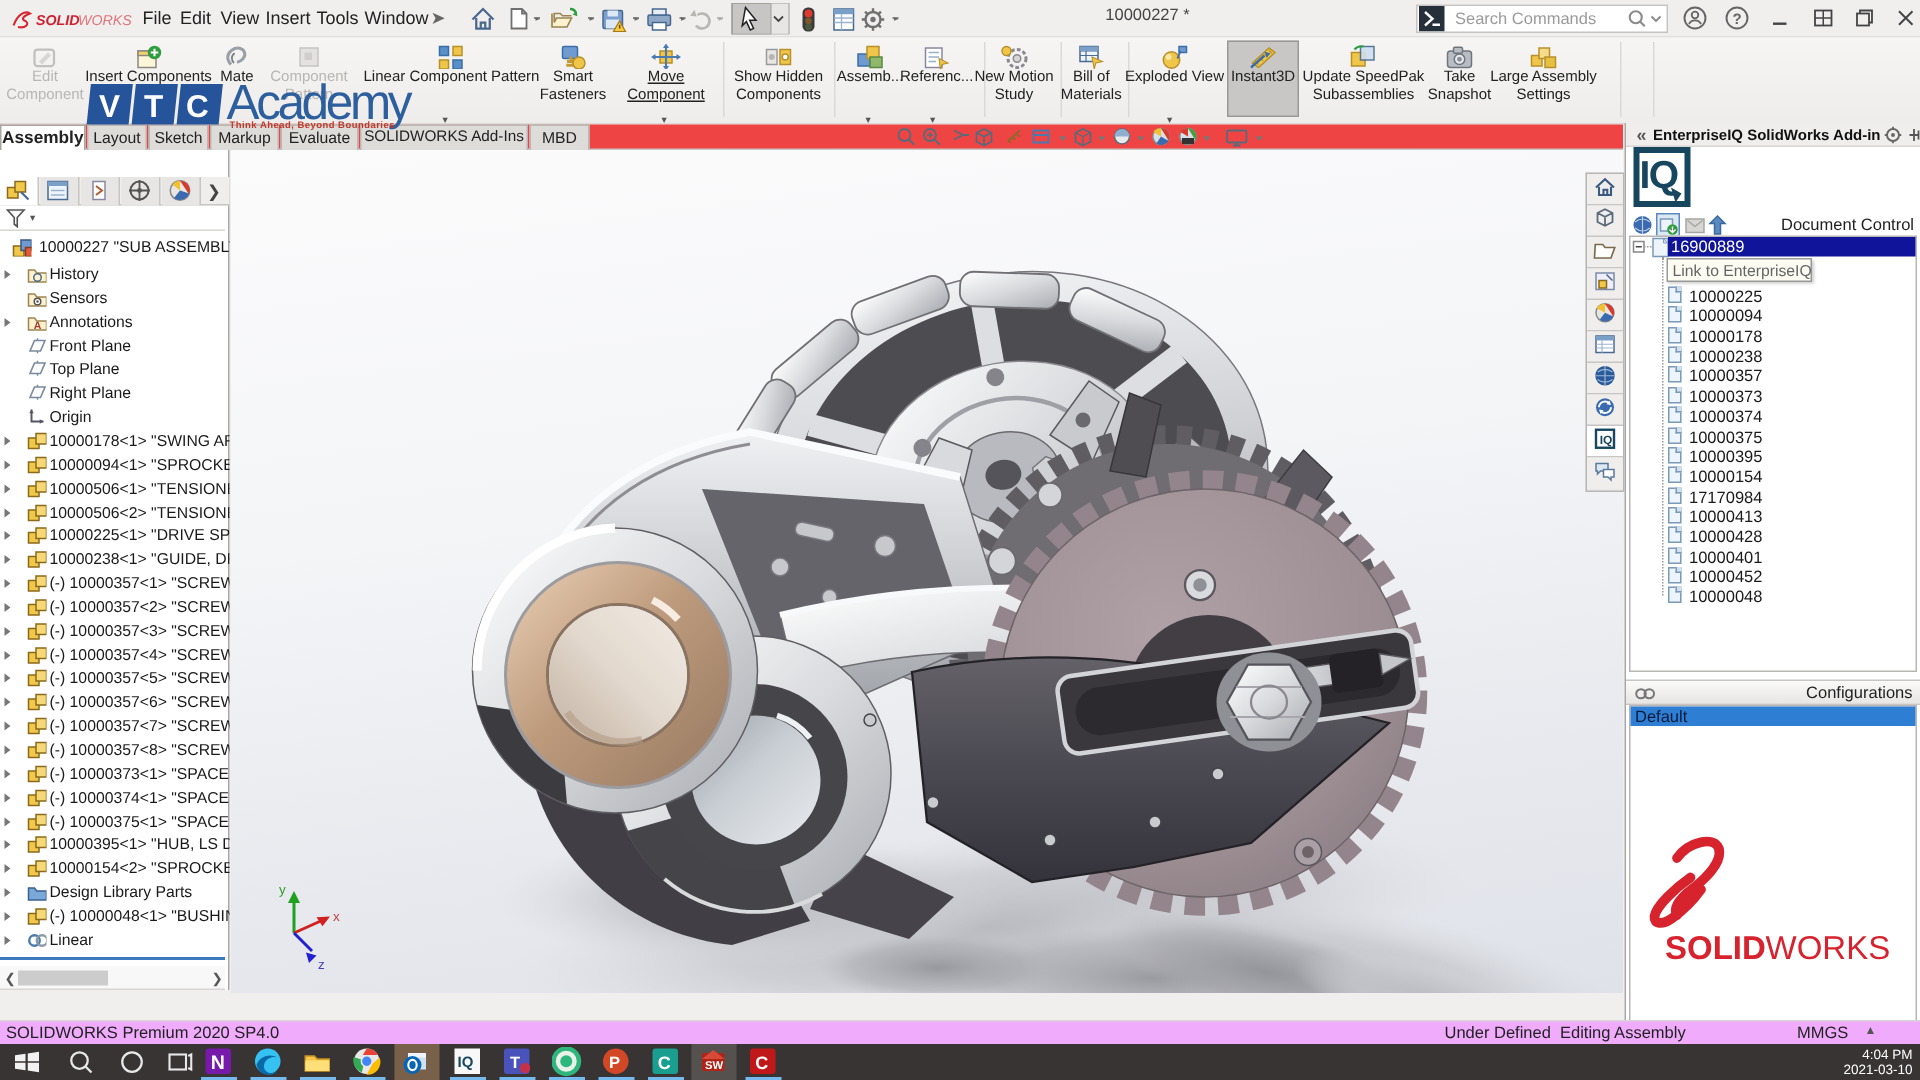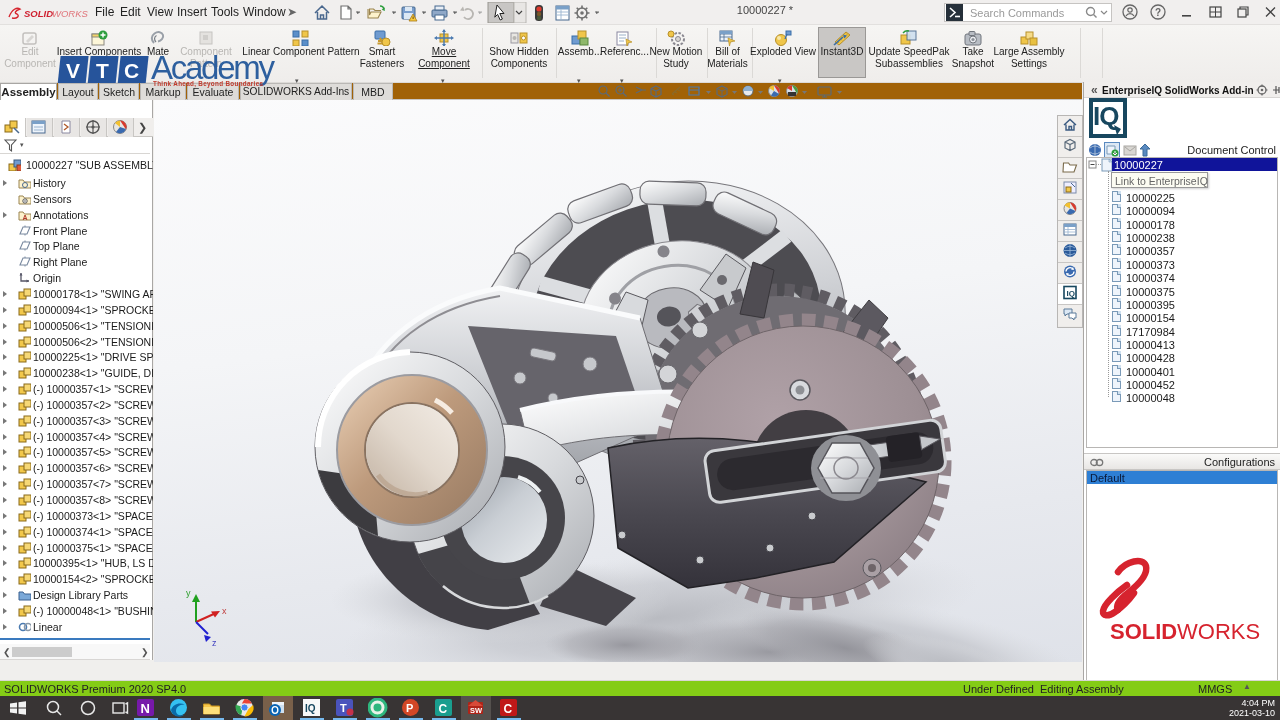--- a/index.html
+++ b/index.html
@@ -14,21 +14,21 @@
 
 
 #ribbon { position:absolute; left:0; top:25px; width:1280px; height:58px; background:linear-gradient(#f6f5f3,#efedeb); border-bottom:1px solid #dcdad7; }
 .rbtn { position:absolute; top:4px; text-align:center; font-size:10px; color:#222; line-height:11.5px; }
 .rbtn .ric { display:block; margin:0 auto 0 auto; height:17px; }
 .gray { color:#b8b6b3; }
 .rsep { position:absolute; top:3px; height:50px; width:1px; background:#dbd9d6; }
 .darr { position:absolute; font-size:7px; color:#555; }
 
 
-#tabrow { position:absolute; left:0; top:83px; width:1082px; height:17px; background:#a16207; border-bottom:1px solid #c8c6c3; }
+#tabrow { position:absolute; left:0; top:83px; width:1082px; height:17px; background:#ef4444; border-bottom:1px solid #c8c6c3; }
 .tab { position:absolute; top:0; height:17px; background:#dedcd9; border:1px solid #bab8b5; border-bottom:none; font-size:10.5px; color:#222; text-align:center; line-height:16px; }
 .tab.active { background:#fff; font-weight:bold; border-color:#a8a6a3; }
 
 
 #lpanel { position:absolute; left:0; top:100px; width:153px; height:560px; background:#fff; border-right:1px solid #a9a7a5; }
 .ltabs { position:absolute; left:0; top:18px; width:153px; height:19px; border-bottom:1px solid #c8c6c3; background:#f0eeec; }
 .ltab { position:absolute; top:0; width:26px; height:19px; border-right:1px solid #c8c6c3; background:#e8e6e4; }
 .ltab.active { background:#fff; }
 #filterrow { position:absolute; left:0; top:37px; width:150px; height:17px; border-bottom:1px solid #d8d6d3; }
 .trow { position:absolute; left:0; width:153px; height:16px; font-size:10.5px; color:#1a1a1a; white-space:nowrap; overflow:hidden; }
@@ -52,21 +52,21 @@
 #rphead { position:absolute; left:0; top:0; width:196px; height:16px; background:#f0eeec; border-bottom:1px solid #d8d6d4; font-size:12px; font-weight:bold; color:#111; }
 .rrow { position:absolute; font-size:11px; color:#1a1a1a; white-space:nowrap; }
 .docicon { position:absolute; width:9px; height:11px; background:#eef4fb; border:1px solid #7a9ab8; }
 .docicon::after { content:""; position:absolute; right:-1px; top:-1px; width:3px; height:3px; background:#cfe0ef; border-left:1px solid #7a9ab8; border-bottom:1px solid #7a9ab8; }
 
 
 #btabs { position:absolute; left:0; top:662px; width:1082px; height:18px; background:#e9e7e5; border-top:1px solid #b8b6b3; }
 .btab { position:absolute; top:0; height:18px; background:#d9d7d5; border-right:1px solid #b0aeab; font-size:12px; color:#222; text-align:center; line-height:17px; }
 
 
-#statusbar { position:absolute; left:0; top:680px; width:1280px; height:16px; background:#84cc16; border-top:1px solid #d8d6d4; font-size:11px; color:#222; }
+#statusbar { position:absolute; left:0; top:680px; width:1280px; height:16px; background:#f0abfc; border-top:1px solid #d8d6d4; font-size:11px; color:#222; }
 
 
 #taskbar { position:absolute; left:0; top:696px; width:1280px; height:24px; background:#383434; }
 .tbi { position:absolute; top:2px; width:20px; height:20px; }
 .tbline { position:absolute; top:22px; height:2px; width:24px; background:#76b9ed; }
 
 
 #vtc { position:absolute; left:55px; top:52px; width:270px; height:40px; }
 </style>
 </head>
@@ -963,21 +963,21 @@
     <div class="abs" style="left:2px;top:75px;width:192px;height:291px;border:1px solid #b8b6b4;background:#fff"></div>
 
     <svg class="abs" style="left:4px;top:76px" width="30" height="14">
         <rect x="1" y="3" width="7" height="7" fill="#fff" stroke="#888"></rect>
         <path d="M2.5 6.5 h4" stroke="#444"></path>
         <path d="M8 6.5 h6" stroke="#999" stroke-dasharray="1 1"></path>
         <rect x="14" y="1" width="10" height="12" fill="#eef4fb" stroke="#7a9ab8"></rect>
         <path d="M21 1 l3 3 h-3z" fill="#cfe0ef" stroke="#7a9ab8" stroke-width=".6"></path>
       </svg>
     <div class="abs" style="left:28px;top:76px;width:165px;height:13px;background:#10149a"></div>
-    <div class="rrow" style="left:30px;top:77px;color:#fff">10000227</div>
+    <div class="rrow" style="left:30px;top:77px;color:#fff">16900889</div>
 
     <div class="abs" style="left:27px;top:90px;width:97px;height:16px;background:#fcfcf2;border:1px solid #999;box-shadow:1px 1px 2px rgba(0,0,0,.2)"></div>
     <div class="rrow" style="left:31px;top:92.5px;color:#666;font-size:10.5px">Link to EnterpriseIQ</div>
 
     <div class="abs" style="left:24px;top:89px;width:1px;height:226px;border-left:1px dotted #999"></div>
     <div class="docicon" style="left:28px;top:109px"></div>
       <div class="rrow" style="left:42px;top:110px">10000225</div>
     <div class="docicon" style="left:28px;top:122.4px"></div>
       <div class="rrow" style="left:42px;top:123.4px">10000094</div>
     <div class="docicon" style="left:28px;top:135.7px"></div>

